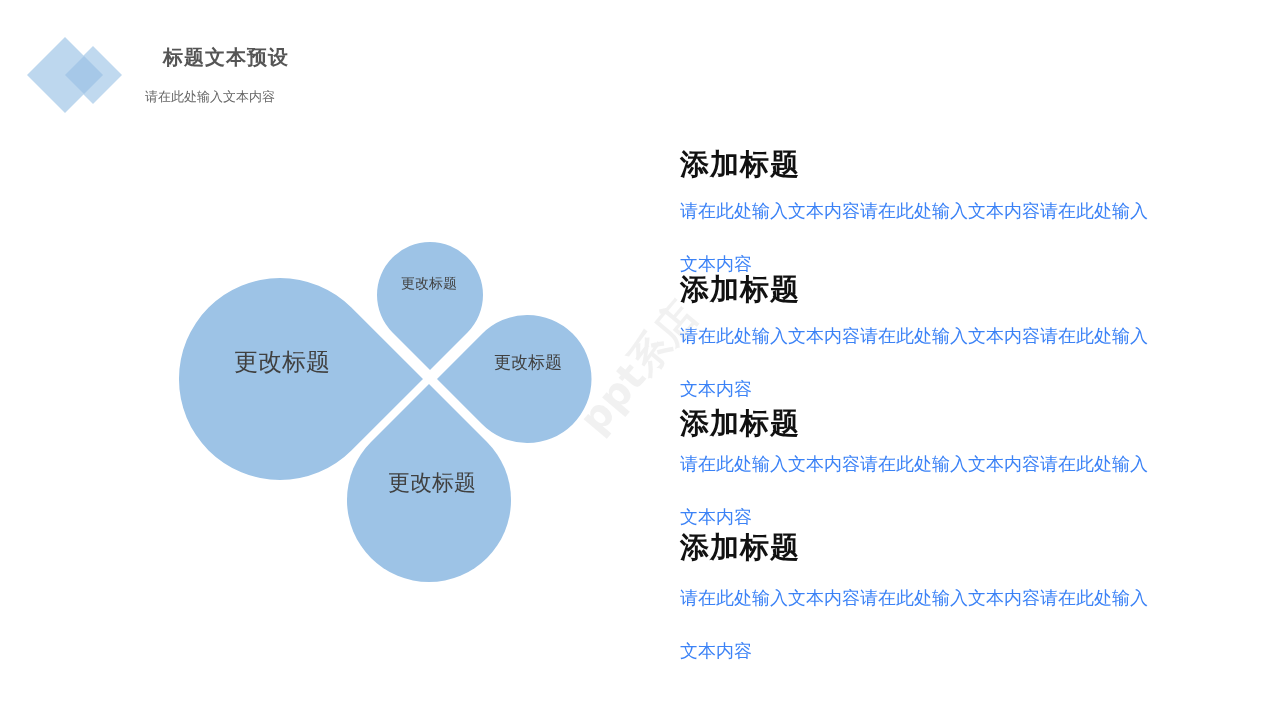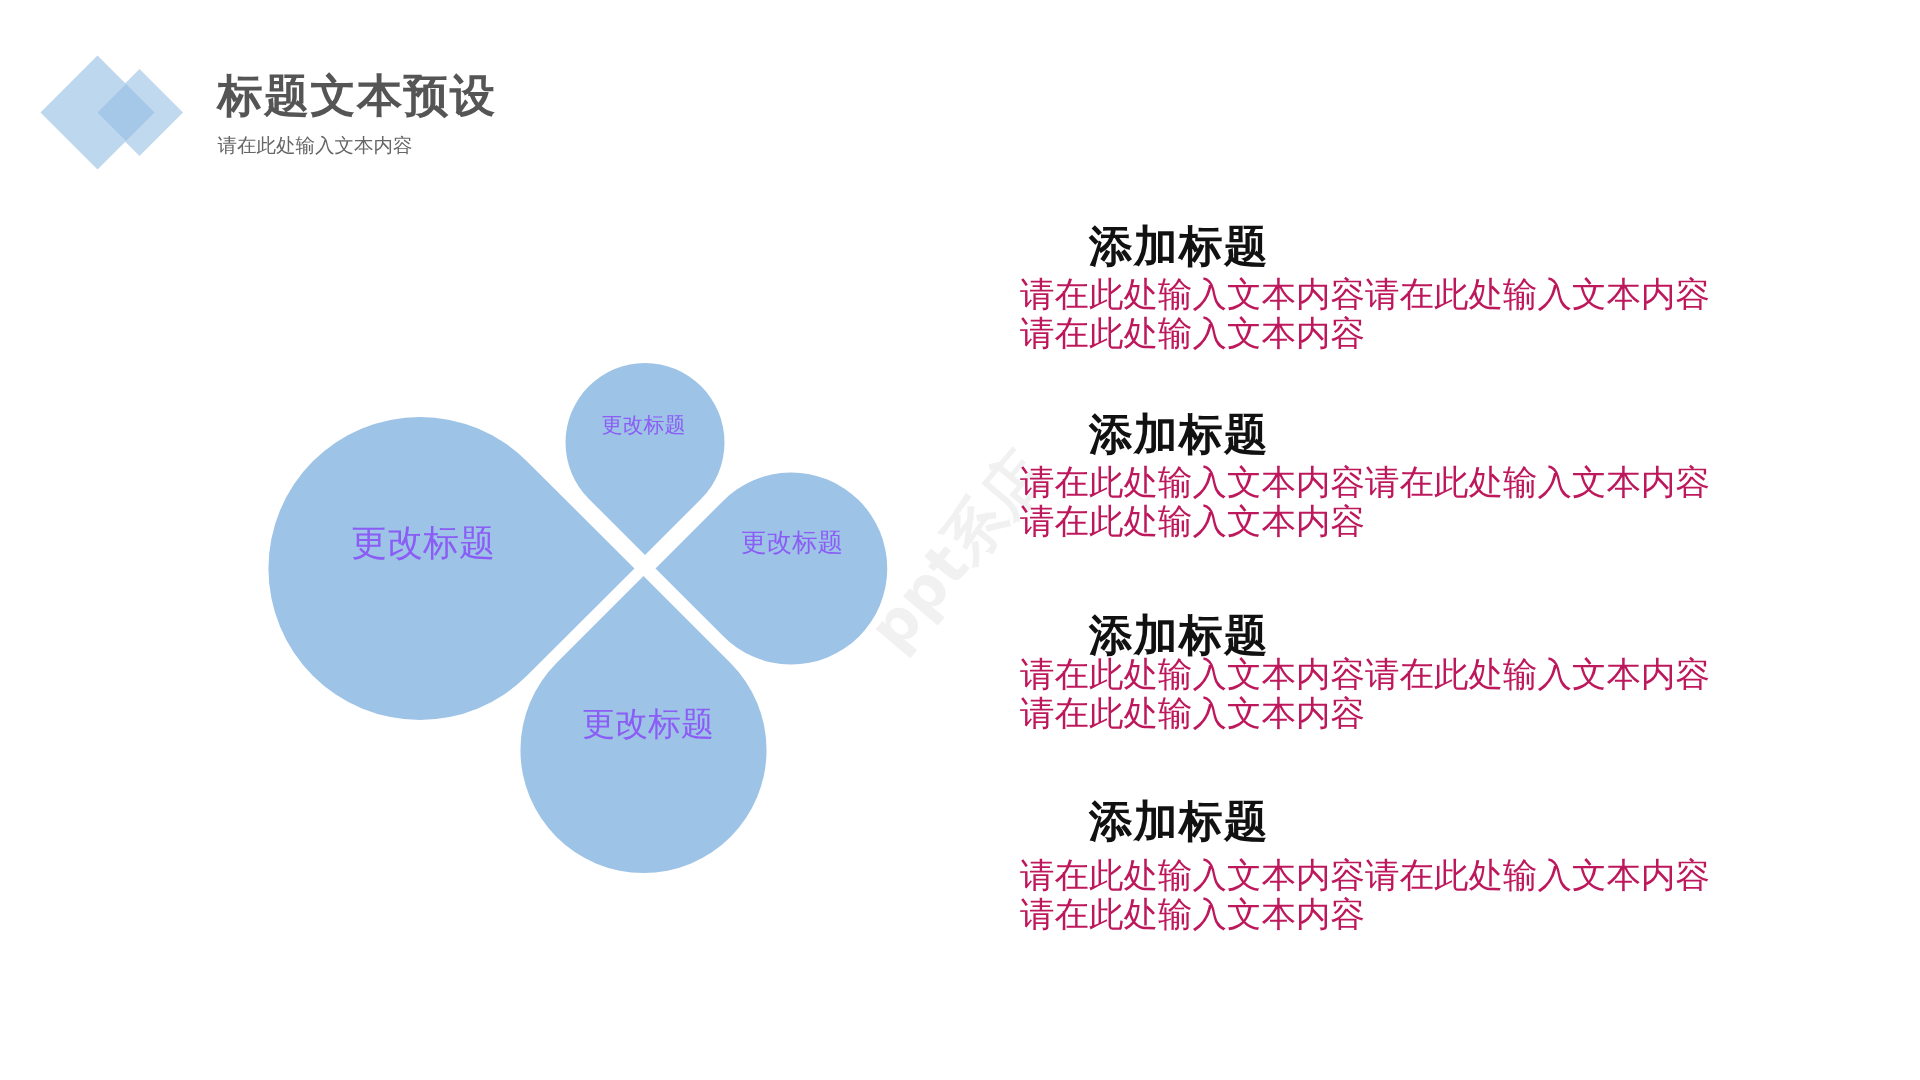--- a/index.html
+++ b/index.html
@@ -3,45 +3,45 @@
 <meta charset="utf-8">
 <style>
   html, body { margin: 0; padding: 0; }
   body {
     width: 1280px; height: 720px; position: relative; overflow: hidden;
     background: #ffffff;
     font-family: "DejaVu Sans", "Liberation Sans", sans-serif;
   }
   .logo { position: absolute; left: 0; top: 0; width: 140px; height: 130px; }
   .title {
-    position: absolute; left: 145px; top: 44px;
-    font-size: 30px; color: #555555; font-weight: bold; letter-spacing: 1px;
+    position: absolute; left: 163px; top: 44px;
+    font-size: 20px; color: #555555; font-weight: bold; letter-spacing: 1px;
     white-space: nowrap;
   }
   .subtitle {
     position: absolute; left: 145px; top: 88px;
     font-size: 13px; color: #666666; white-space: nowrap; font-family: Liberation Mono, monospace;
   }
   .diagram { position: absolute; left: 0; top: 0; width: 1280px; height: 720px; }
   .petal-label {
-    position: absolute; color: #8b5cf6; white-space: nowrap;
+    position: absolute; color: #404040; white-space: nowrap;
     transform: translate(-50%, -50%); font-weight: 300;
   }
   .watermark {
     position: absolute; left: 560px; top: 340px;
     transform: rotate(-50deg); font-size: 40px; color: rgba(200,200,200,0.25);
     font-weight: bold; white-space: nowrap; pointer-events: none;
   }
   .item { position: absolute; left: 680px; width: 480px; }
   .item-title {
     font-size: 29px; font-weight: bold; color: #111111; line-height: 36px;
-    letter-spacing: 1px; white-space: nowrap; margin-left: 46px;
+    letter-spacing: 1px; white-space: nowrap;
   }
   .item-body {
-    font-size: 23px; color: #be185d; line-height: 26px; margin-top: 2px;
+    font-size: 18px; color: #3b82f6; line-height: 53px; margin-top: 2px;
     width: 470px;
   }
 </style>
 </head>
 <body>
 
 <svg class="logo" viewBox="0 0 140 130">
   <polygon points="65,37 103,75 65,113 27,75" fill="#bdd7ee"></polygon>
   <polygon points="93,46 122,75 93,104 64,75" fill="#bdd7ee" fill-opacity="0.95"></polygon>
   <polygon points="84,56 103,75 84,94 65,75" fill="#a6c8e8"></polygon>

